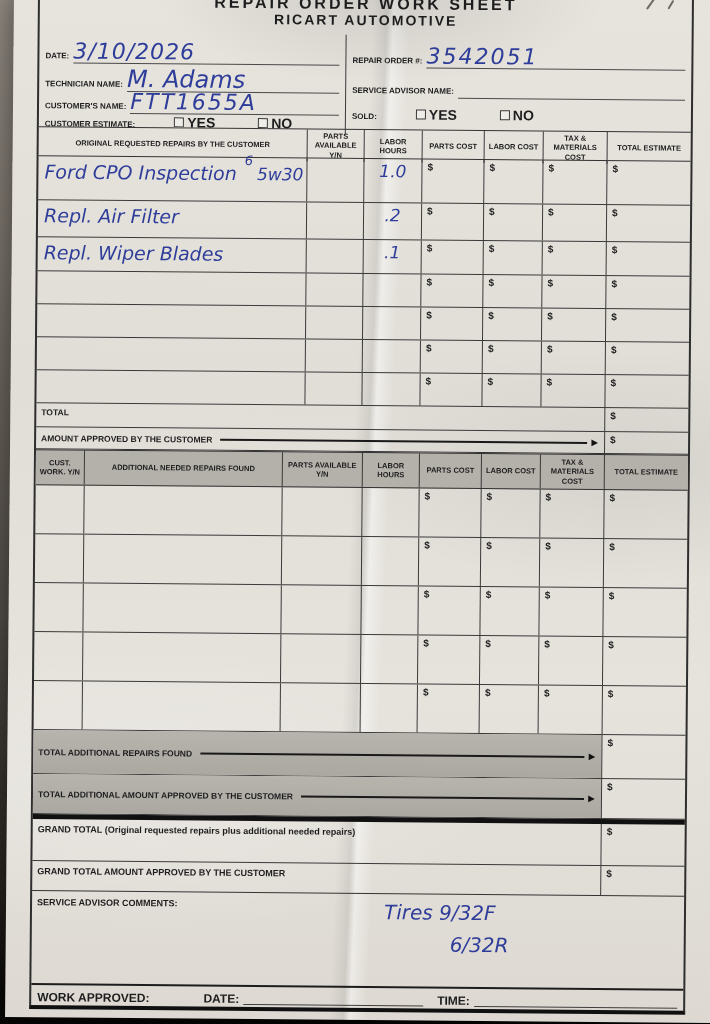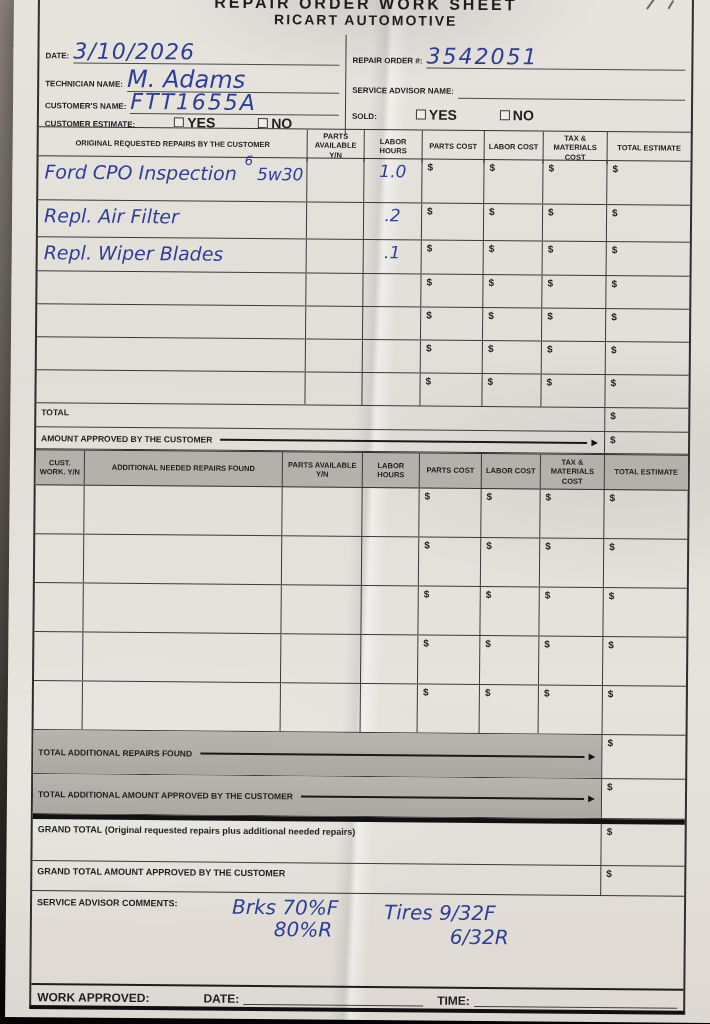--- a/index.html
+++ b/index.html
@@ -88,21 +88,21 @@
   .grand-row { height:42px; border-bottom:1px solid #3a3a3a; }
   .grand-label { font-size:9px; font-weight:bold; padding:5px 0 0 5px; }
   .grand2-row { height:30px; border-bottom:1.5px solid #333; }
   
   .comments { position:relative; height:92px; }
   .comments-label { position:absolute; left:5px; top:6px; font-size:9px; font-weight:bold; }
   .hw-comment { font-size:20px; }
   .c-brakes { position:absolute; left:200px; top:2px; }
   .c-brakes .l2 { display:block; margin-left:42px; margin-top:-2px; }
   .c-tires { position:absolute; left:352px; top:6px; }
-  .c-tires .l3 { display:block; margin-left:66px; margin-top:0px; }
+  .c-tires .l3 { display:block; margin-left:66px; margin-top:8px; }
   
   .footer { height:26px; border-top:2px solid #1d1d1d; display:flex; align-items:center; padding:0 6px; }
   .fo-label { font-size:12px; font-weight:bold; white-space:nowrap; }
   .fo-line { border-bottom:1.5px solid #3f3f3f; height:12px; }
   .fl1 { width:180px; margin:0 14px 0 4px; }
   .fl2 { flex:1; margin-left:4px; }
   .sp1 { width:54px; }
 </style>
 </head>
 <body>
@@ -460,24 +460,20 @@
 
     <div class="tot-grid grand2-row">
       <div class="grand-label">GRAND TOTAL AMOUNT APPROVED BY THE CUSTOMER</div>
       <div class="lastcol">
           <span class="dollar">$</span>
         </div>
     </div>
 
     <div class="comments">
       <span class="comments-label">SERVICE ADVISOR COMMENTS:</span>
-      <div class="hw hw-comment c-brakes">
-        <span>Brks 70%F</span>
-        <span class="l2">80%R</span>
-      </div>
       <div class="hw hw-comment c-tires">
         <span>Tires 9/32F</span>
         <span class="l3">6/32R</span>
       </div>
     </div>
 
     <div class="footer">
       <span class="fo-label">WORK APPROVED:</span>
       <span class="sp1"></span>
       <span class="fo-label">DATE:</span>

